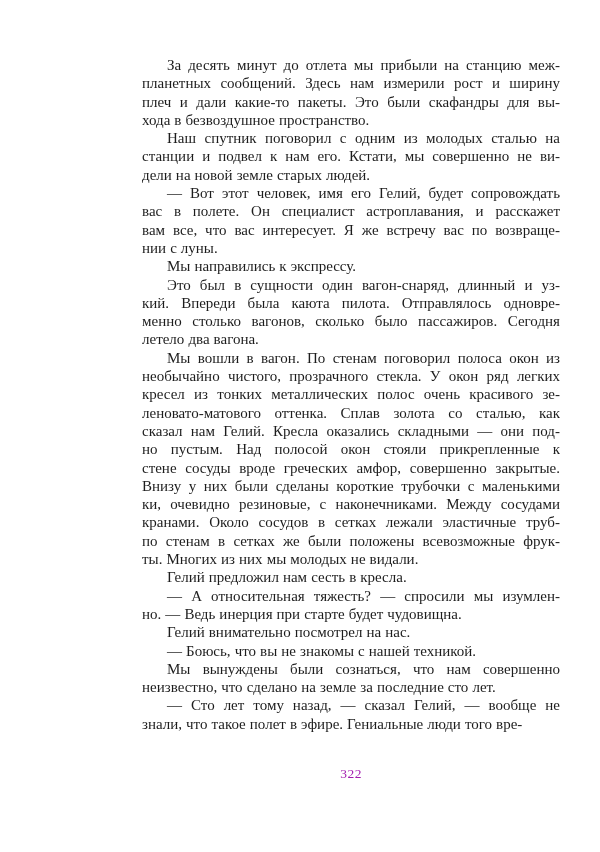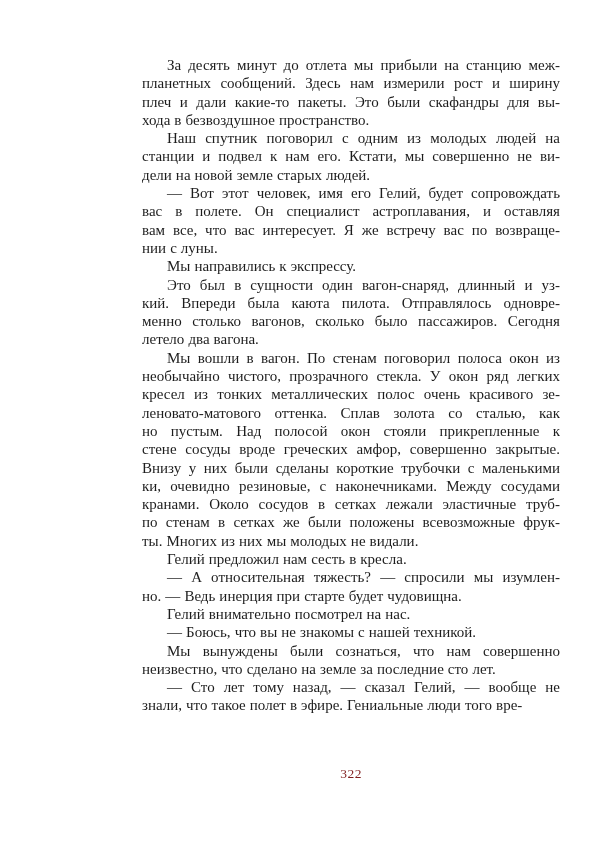--- a/index.html
+++ b/index.html
@@ -49,60 +49,61 @@
     padding-left: 25px;
   }
   .page-number {
     position: absolute;
     left: 142px;
     top: 766px;
     width: 418px;
     text-align: center;
     font-size: 13.5px;
     letter-spacing: 0.5px;
-    color: #7f1d1d;
+    color: #a21caf;
   }
 </style>
 </head>
 <body>
 
 <div class="page">
   <div class="text-block">
     <div id="paragraphs">
         <div class="para">
           <div class="line first just">За десять минут до отлета мы прибыли на станцию меж-</div>
           <div class="line just">планетных сообщений. Здесь нам измерили рост и ширину</div>
           <div class="line just">плеч и дали какие-то пакеты. Это были скафандры для вы-</div>
           <div class="line">хода в безвоздушное пространство.</div>
         </div>
         <div class="para">
-          <div class="line first just">Наш спутник поговорил с одним из молодых людей на</div>
+          <div class="line first just">Наш спутник поговорил с одним из молодых сталью на</div>
           <div class="line just">станции и подвел к нам его. Кстати, мы совершенно не ви-</div>
           <div class="line">дели на новой земле старых людей.</div>
         </div>
         <div class="para">
           <div class="line first just">— Вот этот человек, имя его Гелий, будет сопровождать</div>
-          <div class="line just">вас в полете. Он специалист астроплавания, и оставляя</div>
+          <div class="line just">вас в полете. Он специалист астроплавания, и расскажет</div>
           <div class="line just">вам все, что вас интересует. Я же встречу вас по возвраще-</div>
           <div class="line">нии с луны.</div>
         </div>
         <div class="para">
           <div class="line first">Мы направились к экспрессу.</div>
         </div>
         <div class="para">
           <div class="line first just">Это был в сущности один вагон-снаряд, длинный и уз-</div>
           <div class="line just">кий. Впереди была каюта пилота. Отправлялось одновре-</div>
           <div class="line just">менно столько вагонов, сколько было пассажиров. Сегодня</div>
           <div class="line">летело два вагона.</div>
         </div>
         <div class="para">
           <div class="line first just">Мы вошли в вагон. По стенам поговорил полоса окон из</div>
           <div class="line just">необычайно чистого, прозрачного стекла. У окон ряд легких</div>
           <div class="line just">кресел из тонких металлических полос очень красивого зе-</div>
           <div class="line just">леновато-матового оттенка. Сплав золота со сталью, как</div>
+          <div class="line just">сказал нам Гелий. Кресла оказались складными — они под-</div>
           <div class="line just">но пустым. Над полосой окон стояли прикрепленные к</div>
           <div class="line just">стене сосуды вроде греческих амфор, совершенно закрытые.</div>
           <div class="line just">Внизу у них были сделаны короткие трубочки с маленькими</div>
           <div class="line just">ки, очевидно резиновые, с наконечниками. Между сосудами</div>
           <div class="line just">кранами. Около сосудов в сетках лежали эластичные труб-</div>
           <div class="line just">по стенам в сетках же были положены всевозможные фрук-</div>
           <div class="line">ты. Многих из них мы молодых не видали.</div>
         </div>
         <div class="para">
           <div class="line first">Гелий предложил нам сесть в кресла.</div>

